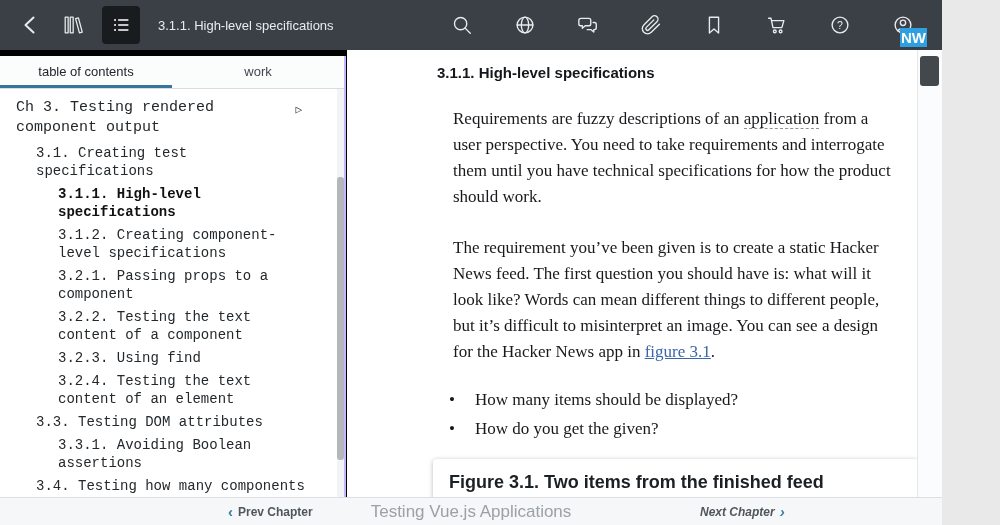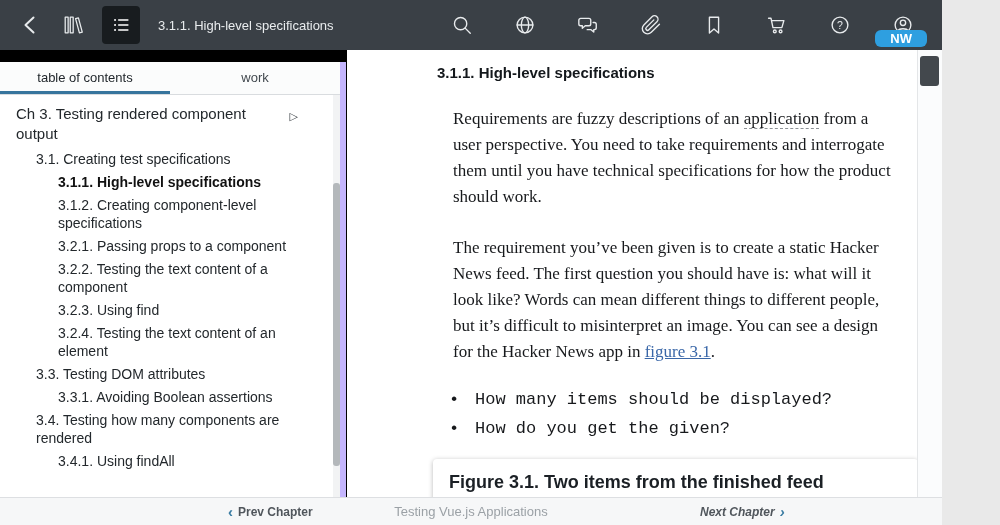--- a/index.html
+++ b/index.html
@@ -11,72 +11,72 @@
           display:flex;align-items:center;padding-left:10px;box-sizing:border-box;z-index:30;}
   .tb-btn{background:none;border:none;width:36px;height:36px;display:flex;align-items:center;
           justify-content:center;cursor:pointer;padding:0;margin:0 3px;position:relative;}
   .tb-btn.toc-btn{background:#181c1f;border-radius:4px;width:38px;height:38px;margin:0 6px 0 8px;}
   .ic{width:22px;height:22px;fill:none;stroke:#e8ebed;stroke-width:1.5;
       stroke-linecap:round;stroke-linejoin:round;}
   .ic-big{width:24px;height:24px;}
   .tb-title{color:#e9ecee;font-size:13px;margin-left:12px;white-space:nowrap;}
   .tb-right{margin-left:auto;display:flex;align-items:center;gap:21px;padding-right:18px;}
   .badge{position:absolute;right:-6px;bottom:-4px;background:#2e9fe0;color:#fff;
-         font-size:13px;font-weight:bold;padding:2px 15px;border-radius:6px;line-height:1;}
-
-  
-  .sidebar{position:absolute;top:62px;left:0;width:346px;bottom:28px;background:#fff;
-           border-right:6px solid #c4b5fd;box-sizing:border-box;z-index:10;}
+         font-size:15px;font-weight:bold;padding:2px 1px;border-radius:0;line-height:1;}
+
+  
+  .sidebar{position:absolute;top:56px;left:0;width:346px;bottom:28px;background:#fff;
+           border-right:2px solid #c4b5fd;box-sizing:border-box;z-index:10;}
   .tabs{display:flex;height:33px;border-bottom:1px solid #d9dcdf;background:#fbfcfc;box-sizing:border-box;}
   .tab{flex:1;display:flex;align-items:center;justify-content:center;font-size:13px;
        color:#41484e;cursor:pointer;border-bottom:3px solid transparent;box-sizing:border-box;padding-top:2px;}
   .tab.active{color:#21272c;border-bottom-color:#37759d;}
   .toc{position:absolute;top:33px;bottom:0;left:0;right:8px;padding:9px 28px 0 16px;
        overflow:hidden;font-size:14px;color:#23282c;line-height:18px;}
-  .toc-item{margin-bottom:5px;cursor:pointer;}
+  .toc-item{margin-bottom:5px;cursor:pointer;font-family:Liberation Mono, monospace;}
   .toc-item.l0{font-size:15px;line-height:20px;position:relative;padding-right:28px;margin-bottom:6px;}
   .toc-item.l1{padding-left:20px;}
   .toc-item.l2{padding-left:42px;}
   .toc-item.current{font-weight:bold;color:#111;}
   .expander{position:absolute;right:6px;top:2px;font-size:11px;color:#2f353a;cursor:pointer;}
   .sb-scroll{position:absolute;top:33px;bottom:0;right:0;width:7px;background:#f2f3f4;cursor:pointer;}
   .sb-thumb{position:absolute;top:88px;height:283px;left:0;right:0;background:#b4b8bb;border-radius:3px;cursor:grab;}
 
   
   .content{position:absolute;top:50px;left:347px;right:0;bottom:28px;background:#fff;
            overflow:hidden;padding:0 30px 0 90px;box-sizing:border-box;}
   .content h2{font-size:15px;font-weight:bold;color:#14181c;margin:14px 0 0;
               font-family:"Liberation Sans",sans-serif;}
   .content p{font-family:"Liberation Serif",serif;font-size:17px;line-height:26px;
              color:#17191c;margin:25px 16px 0;max-width:535px;}
   .term{border-bottom:1px dashed #8d9297;cursor:pointer;}
   .fig-link{color:#3a67a8;text-decoration:underline;cursor:pointer;}
   .content ul{list-style:none;margin:22px 0 0;padding:0 0 0 12px;
               font-family:"Liberation Serif",serif;font-size:17px;color:#17191c;max-width:520px;}
-  .content li{position:relative;padding-left:26px;line-height:26px;margin-bottom:3px;font-family:Liberation Mono, monospace;}
+  .content li{position:relative;padding-left:26px;line-height:26px;margin-bottom:3px;}
   .content li::before{content:"\2022";position:absolute;left:0;top:0;}
   .figure-card{margin:17px -6px 0 -4px;background:#fff;border-radius:4px 4px 0 0;
                box-shadow:0 1px 5px rgba(0,0,0,0.28);padding:13px 16px;height:70px;box-sizing:border-box;}
   .figure-caption{font-size:18px;font-weight:bold;color:#1b2025;
                   font-family:"Liberation Sans",sans-serif;}
   .main-scroll{position:absolute;top:0;right:0;bottom:0;width:24px;background:#fbfcfd;
                border-left:1px solid #e4e6e8;cursor:pointer;}
   .ms-thumb{position:absolute;top:6px;left:2px;right:3px;height:30px;background:#43484d;
             border-radius:3px;cursor:grab;}
 
   
   .footer{position:absolute;left:0;right:0;bottom:0;height:28px;background:#f6f7f8;
           border-top:1px solid #dddfe2;box-sizing:border-box;z-index:20;}
   .nav-btn{position:absolute;top:0;height:100%;display:flex;align-items:center;gap:5px;
            font-size:12px;font-weight:bold;color:#50565c;cursor:pointer;}
   .nav-prev{left:228px;}
   .nav-next{left:700px;font-style:italic;}
   .chev{color:#3a7ca3;font-size:15px;font-weight:bold;line-height:1;}
   .book-title{position:absolute;left:50%;transform:translateX(-50%);top:0;height:100%;
-              display:flex;align-items:center;font-size:13px;color:#9ba1a6;}
+              display:flex;align-items:center;font-size:17px;color:#9ba1a6;}
 </style>
 </head>
 <body>
 
 <div class="page">
 
   <header class="topbar">
     <button class="tb-btn">
       <svg class="ic ic-big" viewBox="0 0 24 24">
         <polyline points="14.5 4.5 6.5 12 14.5 19.5" stroke-width="2"></polyline>

